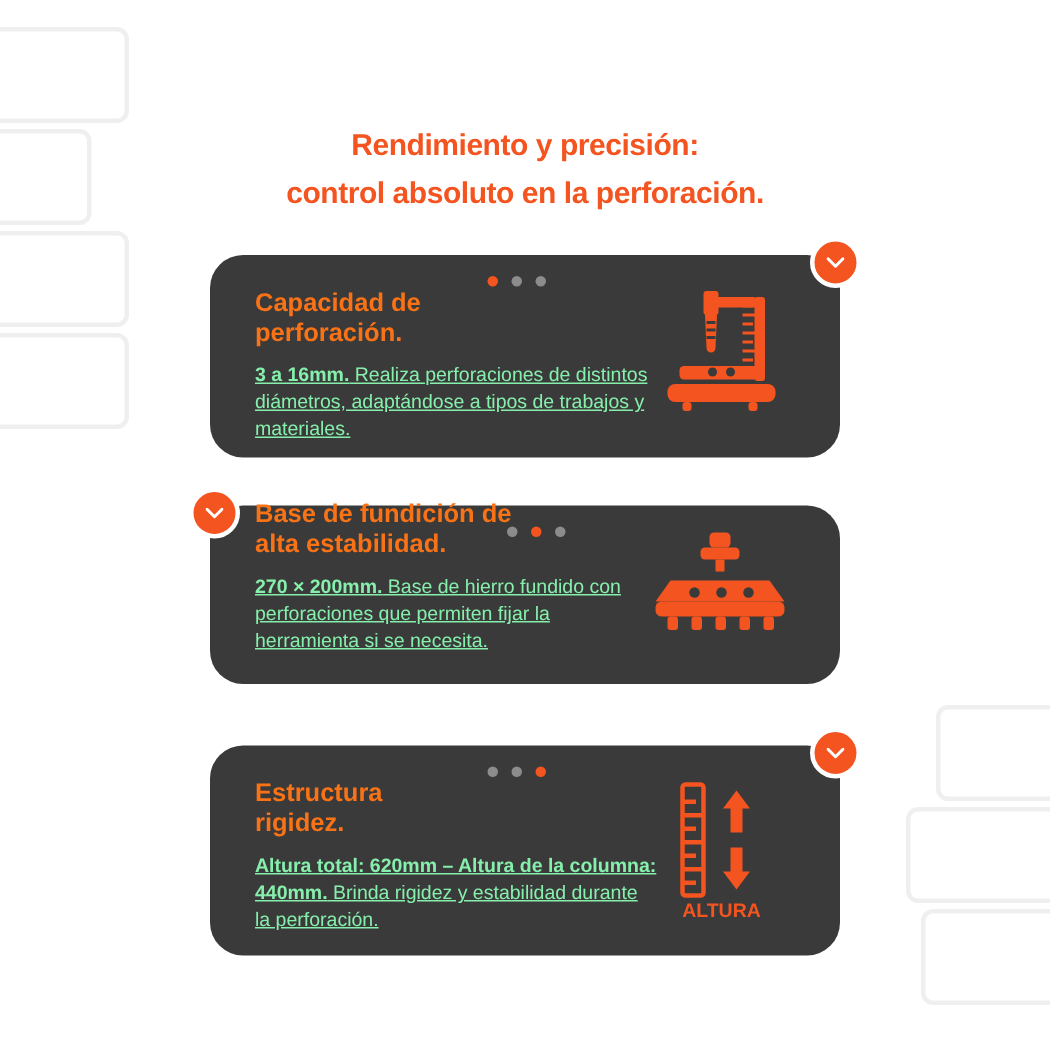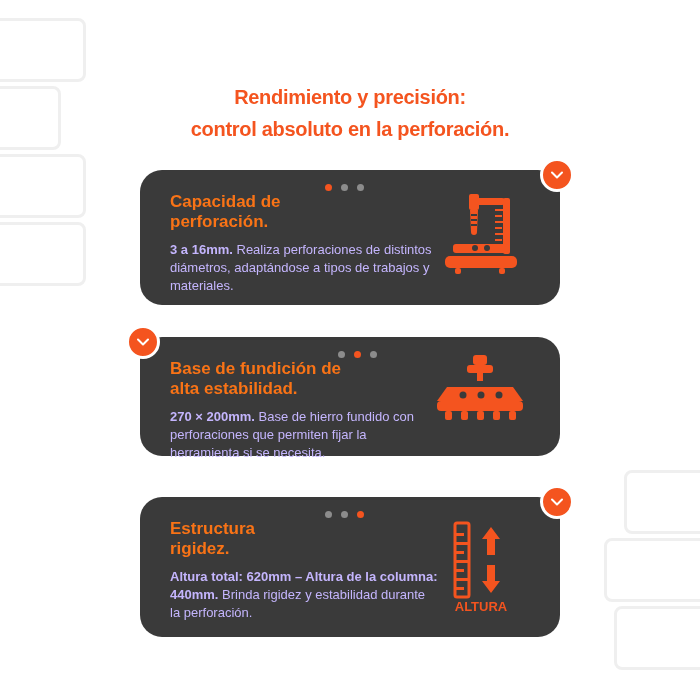--- a/index.html
+++ b/index.html
@@ -50,38 +50,39 @@
     left: 140px;
     width: 420px;
     background: #3A3A3A;
     border-radius: 22px;
     box-sizing: border-box;
     padding: 22px 24px 20px 30px;
     display: flex;
     align-items: flex-start;
   }
   #card-1 { top: 170px; height: 135px; }
-  #card-2 { top: 337px; height: 119px; }
+  #card-2 { top: 337px; height: 119px; align-items: flex-end; }
   #card-3 { top: 497px; height: 140px; }
 
   .card-text { width: 268px; }
 
   .card-title {
     color: #f97316;
     font-weight: bold;
     font-size: 17px;
     line-height: 20px;
     margin: 0 0 9px 0;
     white-space: pre-line;
   }
   .card-body {
-    color: #c4b5fd;
+    color: #86efac;
     font-size: 13px;
     line-height: 18px;
     margin: 0;
+    text-decoration: underline;
   }
   .card-body b { font-weight: bold; }
 
   
   .dots {
     position: absolute;
     top: 14px;
     display: flex;
     gap: 9px;
   }

